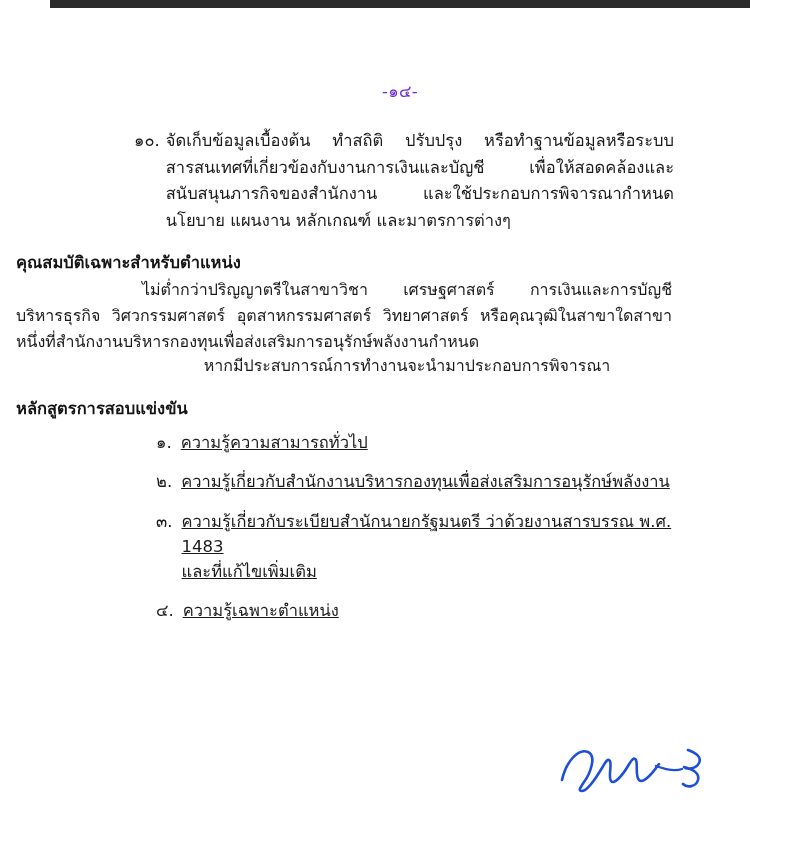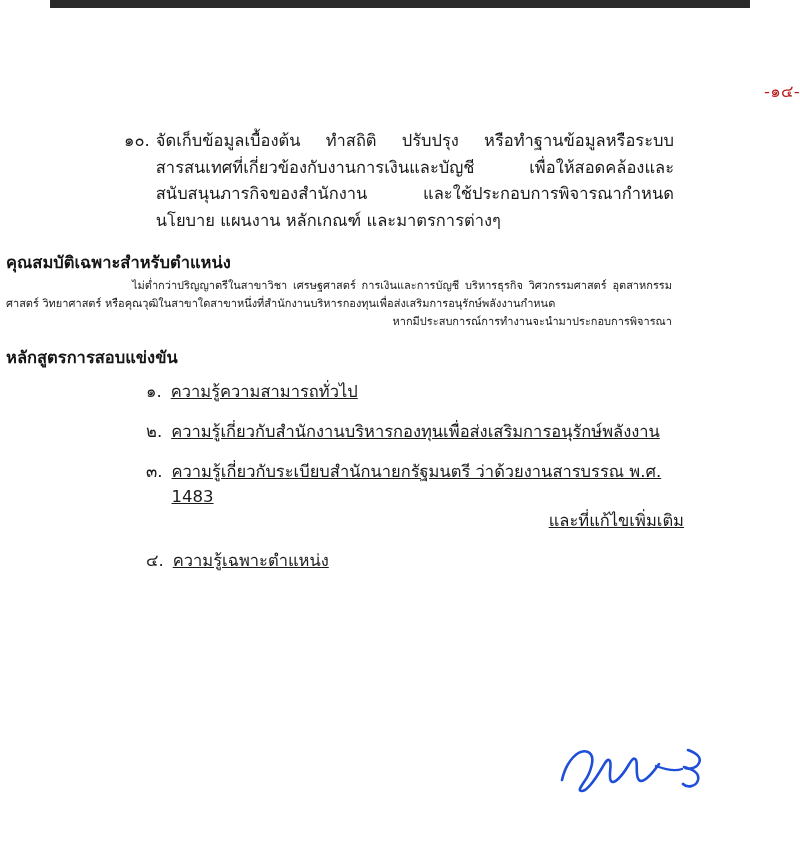--- a/index.html
+++ b/index.html
@@ -33,31 +33,31 @@
     width: 800px;
     height: 863px;
     box-sizing: border-box;
     padding: 0;
   }
   .page-number {
     position: absolute;
     top: 78px;
     left: 0;
     width: 800px;
-    text-align: right;
+    text-align: center;
     font-size: 16.5px;
-    color: #b91c1c;
+    color: #6d28d9;
     letter-spacing: 0.3px;
   }
   .content {
     position: absolute;
     top: 128px;
     left: 0;
     width: 692px;
-    padding: 0 8px 0 4px;
+    padding: 0 8px 0 14px;
     box-sizing: border-box;
   }
   .numbered-item {
     display: flex;
     margin-left: 120px;
     margin-right: 10px;
   }
   .numbered-item .num {
     flex: 0 0 auto;
     font-size: 16.5px;
@@ -75,33 +75,34 @@
   .section-heading {
     font-size: 16.5px;
     font-weight: bold;
     margin-left: 2px;
     margin-top: 14px;
     margin-bottom: 2px;
     color: #141414;
     font-family: Liberation Serif, serif;
   }
   .para {
-    font-size: 11px;
+    font-size: 16px;
     line-height: 1.62;
     margin-left: 2px;
     margin-right: 12px;
     text-align: justify;
     text-justify: inter-word;
   }
   .para.indent {
     text-indent: 126px;
   }
   .para.single {
     text-indent: 126px;
-    text-align: right;
+    text-align: center;
+    font-family: Liberation Mono, monospace;
   }
   .list {
     margin: 10px 0 0 0;
     padding: 0;
   }
   .list-item {
     display: flex;
     margin-left: 142px;
     margin-bottom: 15px;
   }
@@ -113,22 +114,20 @@
     white-space: nowrap;
   }
   .list-item .text {
     flex: 1 1 auto;
     font-size: 16.5px;
     line-height: 1.5;
     text-decoration: underline;
   }
   .list-item .text .cont {
     display: block;
-    margin-left: 18px;
-    text-align: right;
   }
   .signature {
     position: absolute;
     left: 556px;
     top: 736px;
     width: 170px;
     height: 70px;
   }
   .signature svg {
     display: block;

